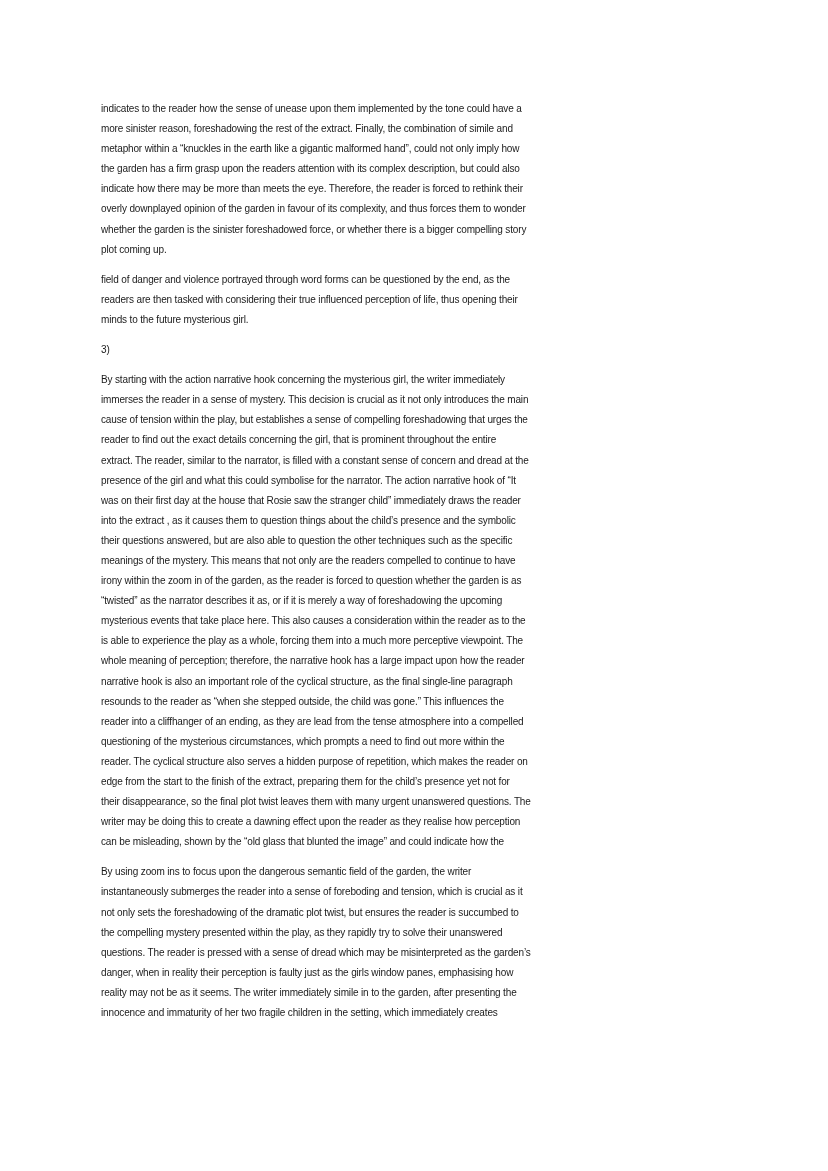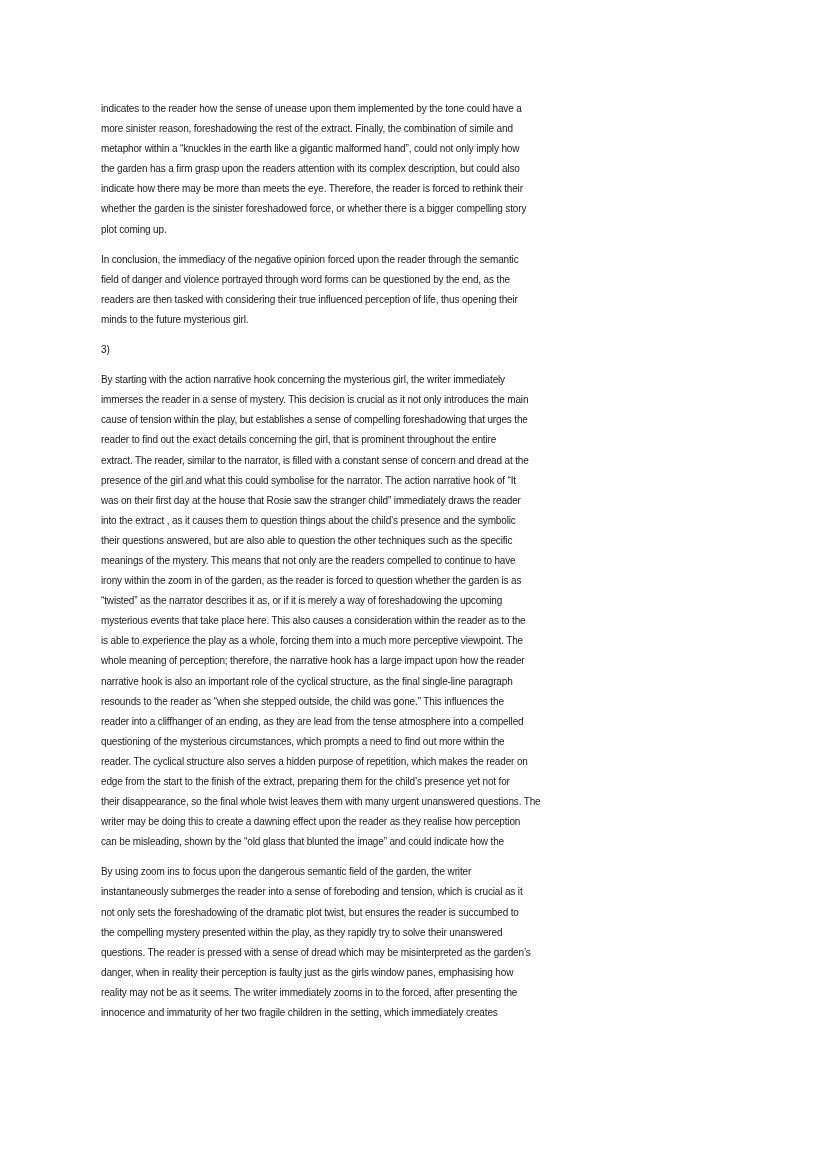--- a/index.html
+++ b/index.html
@@ -35,25 +35,25 @@
 </head>
 <body>
 
 <div class="page" id="page">
     <div class="para">
       <span class="line">indicates to the reader how the sense of unease upon them implemented by the tone could have a</span>
       <span class="line">more sinister reason, foreshadowing the rest of the extract. Finally, the combination of simile and</span>
       <span class="line">metaphor within a “knuckles in the earth like a gigantic malformed hand”, could not only imply how</span>
       <span class="line">the garden has a firm grasp upon the readers attention with its complex description, but could also</span>
       <span class="line">indicate how there may be more than meets the eye. Therefore, the reader is forced to rethink their</span>
+      <span class="line">overly downplayed opinion of the garden in favour of its complexity, and thus forces them to wonder</span>
       <span class="line">whether the garden is the sinister foreshadowed force, or whether there is a bigger compelling story</span>
       <span class="line">plot coming up.</span>
     </div>
     <div class="para">
-      <span class="line">In conclusion, the immediacy of the negative opinion forced upon the reader through the semantic</span>
       <span class="line">field of danger and violence portrayed through word forms can be questioned by the end, as the</span>
       <span class="line">readers are then tasked with considering their true influenced perception of life, thus opening their</span>
       <span class="line">minds to the future mysterious girl.</span>
     </div>
     <div class="para">
       <span class="line">3)</span>
     </div>
     <div class="para">
       <span class="line">By starting with the action narrative hook concerning the mysterious girl, the writer immediately</span>
       <span class="line">immerses the reader in a sense of mystery. This decision is crucial as it not only introduces the main</span>
@@ -69,27 +69,27 @@
       <span class="line">“twisted” as the narrator describes it as, or if it is merely a way of foreshadowing the upcoming</span>
       <span class="line">mysterious events that take place here. This also causes a consideration within the reader as to the</span>
       <span class="line">is able to experience the play as a whole, forcing them into a much more perceptive viewpoint. The</span>
       <span class="line">whole meaning of perception; therefore, the narrative hook has a large impact upon how the reader</span>
       <span class="line">narrative hook is also an important role of the cyclical structure, as the final single-line paragraph</span>
       <span class="line">resounds to the reader as “when she stepped outside, the child was gone.” This influences the</span>
       <span class="line">reader into a cliffhanger of an ending, as they are lead from the tense atmosphere into a compelled</span>
       <span class="line">questioning of the mysterious circumstances, which prompts a need to find out more within the</span>
       <span class="line">reader. The cyclical structure also serves a hidden purpose of repetition, which makes the reader on</span>
       <span class="line">edge from the start to the finish of the extract, preparing them for the child’s presence yet not for</span>
-      <span class="line">their disappearance, so the final whole twist leaves them with many urgent unanswered questions. The</span>
+      <span class="line">their disappearance, so the final plot twist leaves them with many urgent unanswered questions. The</span>
       <span class="line">writer may be doing this to create a dawning effect upon the reader as they realise how perception</span>
       <span class="line">can be misleading, shown by the “old glass that blunted the image” and could indicate how the</span>
     </div>
     <div class="para">
       <span class="line">By using zoom ins to focus upon the dangerous semantic field of the garden, the writer</span>
       <span class="line">instantaneously submerges the reader into a sense of foreboding and tension, which is crucial as it</span>
       <span class="line">not only sets the foreshadowing of the dramatic plot twist, but ensures the reader is succumbed to</span>
       <span class="line">the compelling mystery presented within the play, as they rapidly try to solve their unanswered</span>
       <span class="line">questions. The reader is pressed with a sense of dread which may be misinterpreted as the garden’s</span>
       <span class="line">danger, when in reality their perception is faulty just as the girls window panes, emphasising how</span>
-      <span class="line">reality may not be as it seems. The writer immediately zooms in to the forced, after presenting the</span>
+      <span class="line">reality may not be as it seems. The writer immediately simile in to the garden, after presenting the</span>
       <span class="line">innocence and immaturity of her two fragile children in the setting, which immediately creates</span>
     </div>
   </div>
 
 </body></html>

